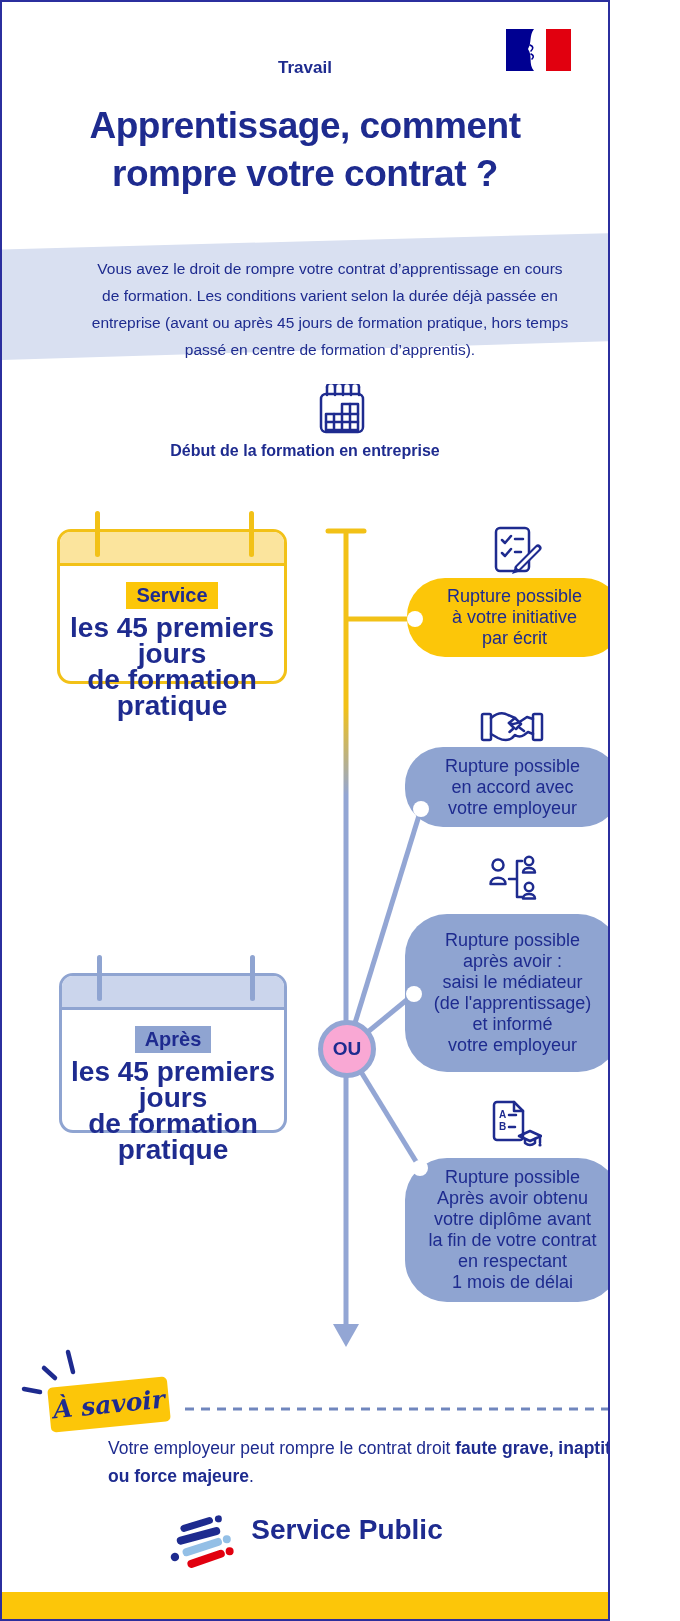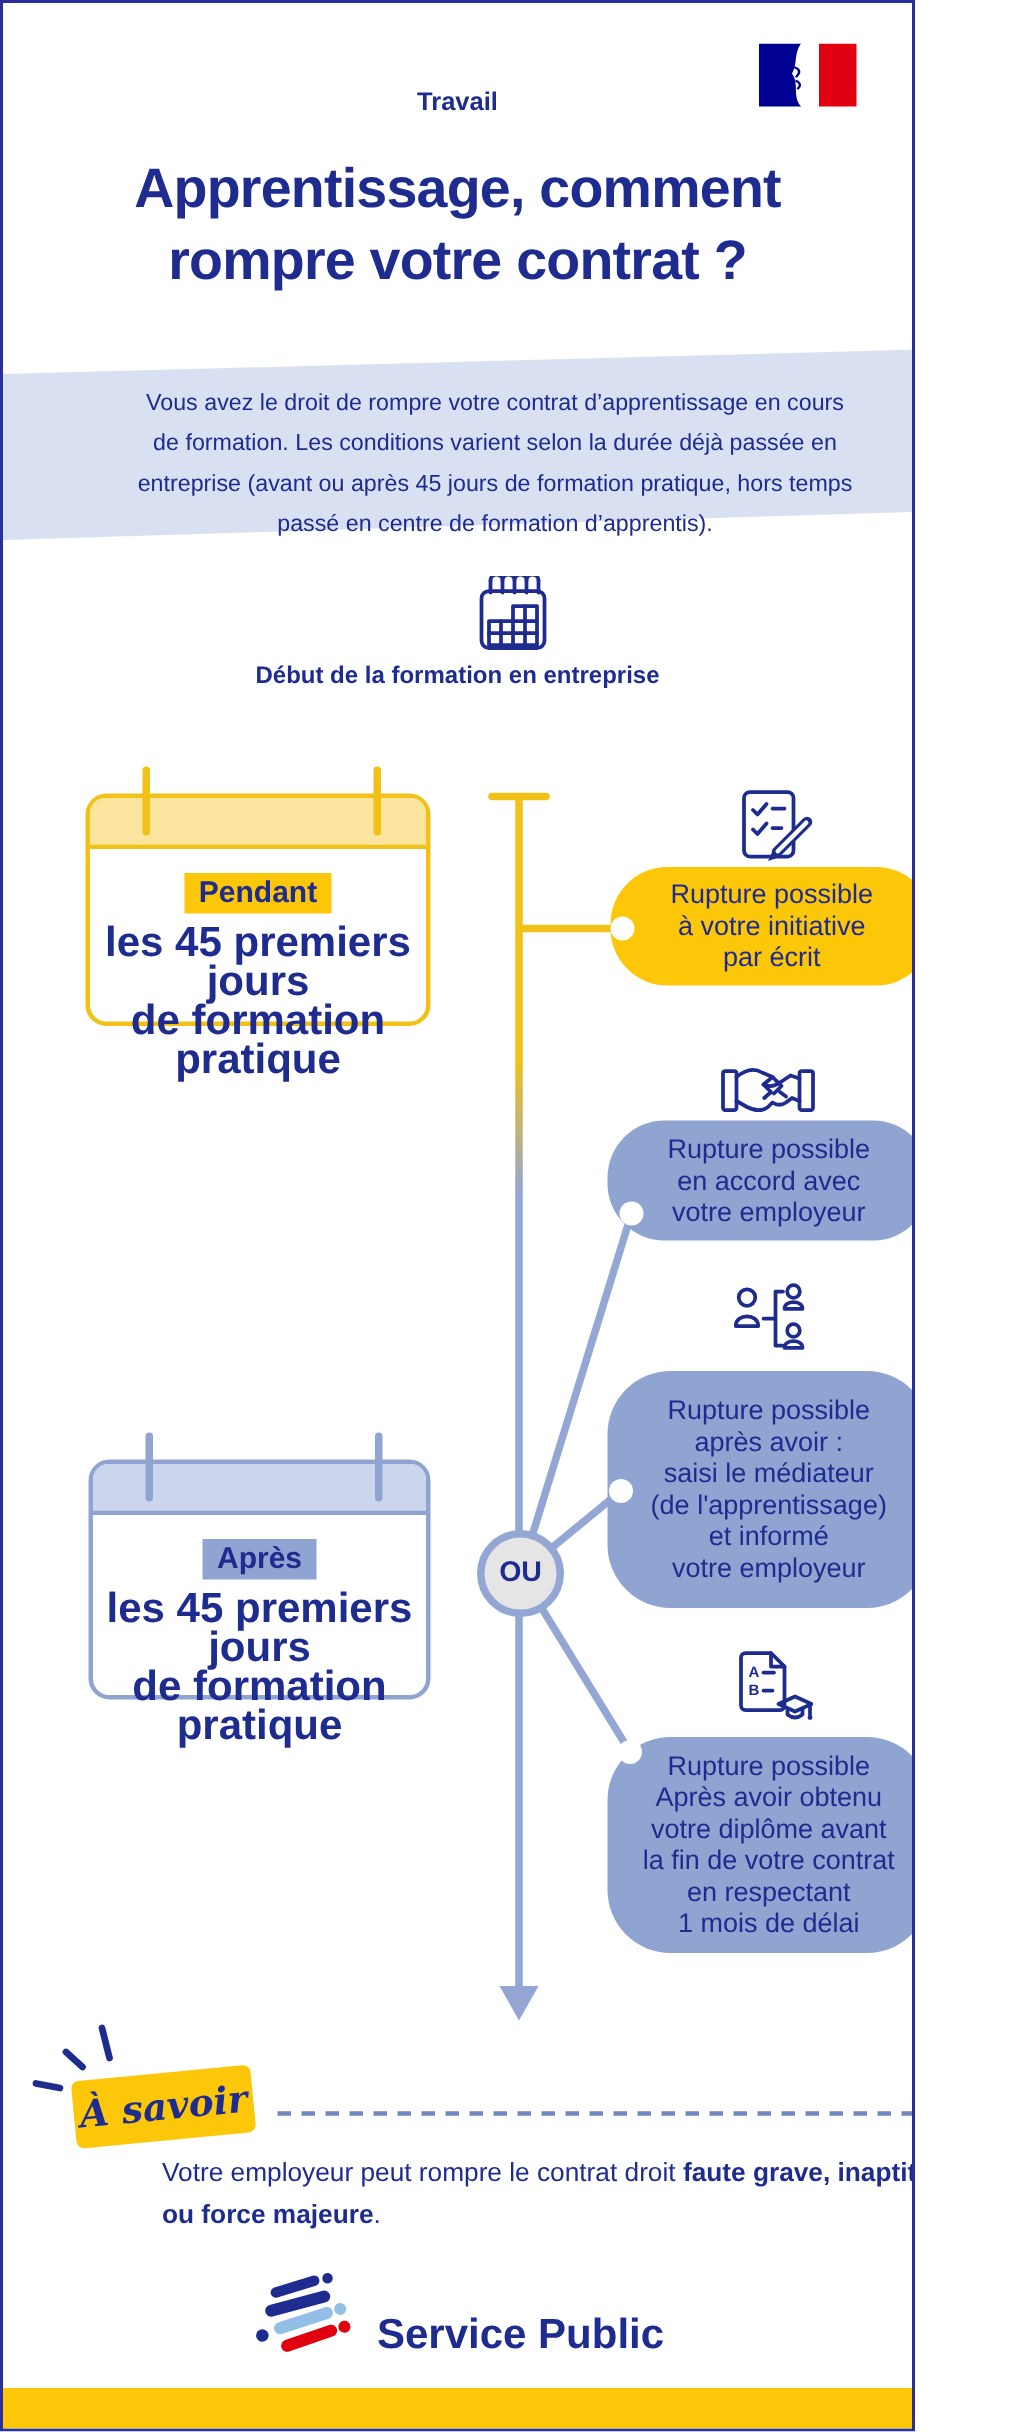--- a/index.html
+++ b/index.html
@@ -41,33 +41,33 @@
   .card-blue{border:3.5px solid var(--steel)}
   .card-blue .band{background:var(--steel-light);border-bottom:3.5px solid var(--steel)}
   .card-blue .ring{background:var(--steel)}
   .card-blue .hl{background:var(--steel)}
 
   .bubble{z-index:2;display:flex;align-items:center;justify-content:center;
     text-align:center;font-size:18px;line-height:21px;color:var(--navy);border-radius:38px}
   .bubble.yellow{background:var(--gold)}
   .bubble.blue{background:var(--steel)}
   .dot{position:absolute;width:16px;height:16px;border-radius:50%;background:#fff;z-index:3}
-  .ou{z-index:4;width:58px;height:58px;border-radius:50%;background:#e5e5e5;
+  .ou{z-index:4;width:58px;height:58px;border-radius:50%;background:#f9a8d4;
     border:5px solid var(--steel-line);display:flex;align-items:center;justify-content:center;
     font-weight:bold;font-size:19px;color:var(--navy)}
   .icon{z-index:2}
 
   .savoir-tag{top:1380px;left:47px;width:120px;height:45px;background:var(--gold);
     border-radius:5px;transform:rotate(-5.5deg);display:flex;align-items:center;justify-content:center;z-index:2}
   .savoir-tag span{font-family:"DejaVu Serif",serif;font-style:italic;font-weight:bold;
     font-size:25px;color:var(--navy)}
   .note{top:1432px;left:106px;width:548px;font-size:17.5px;line-height:28px;color:var(--navy)}
   .note b{font-weight:bold}
 
-  .brand-row{top:1512px;left:0;width:100%;display:flex;align-items:flex-end;justify-content:center;gap:12px}
+  .brand-row{top:1512px;left:0;width:100%;display:flex;align-items:flex-start;justify-content:center;gap:12px}
   .brand-name{font-weight:bold;font-size:28px;color:var(--navy)}
 
   .footer-band{left:0;right:0;bottom:0;height:27px;background:var(--gold)}
 
   .stk{stroke:var(--navy);stroke-width:2.5;fill:none;stroke-linecap:round;stroke-linejoin:round}
 </style>
 </head>
 <body>
 
 <div class="poster">
@@ -116,21 +116,21 @@
     <line x1="345" y1="1047" x2="418" y2="1166" stroke="var(--steel-line)" stroke-width="5"></line>
     <polygon points="331,1322 357,1322 344,1345" fill="var(--steel-line)"></polygon>
     <line x1="183" y1="1407" x2="642" y2="1407" stroke="var(--dash)" stroke-width="3" stroke-dasharray="9 7"></line>
   </svg>
 
   <div class="abs cal-card card-yellow" style="left:55px;top:527px;width:230px;height:155px">
     <div class="ring" style="left:35px"></div>
     <div class="ring" style="left:189px"></div>
     <div class="band"></div>
     <div class="bodytxt">
-      <span class="hl">Pendant</span>
+      <span class="hl">Service</span>
       <div class="rest">les 45 premiers jours</div>
       <div class="rest l3">de formation pratique</div>
     </div>
   </div>
 
   <div class="abs cal-card card-blue" style="left:57px;top:971px;width:228px;height:160px">
     <div class="ring" style="left:35px"></div>
     <div class="ring" style="left:188px"></div>
     <div class="band"></div>
     <div class="bodytxt">

